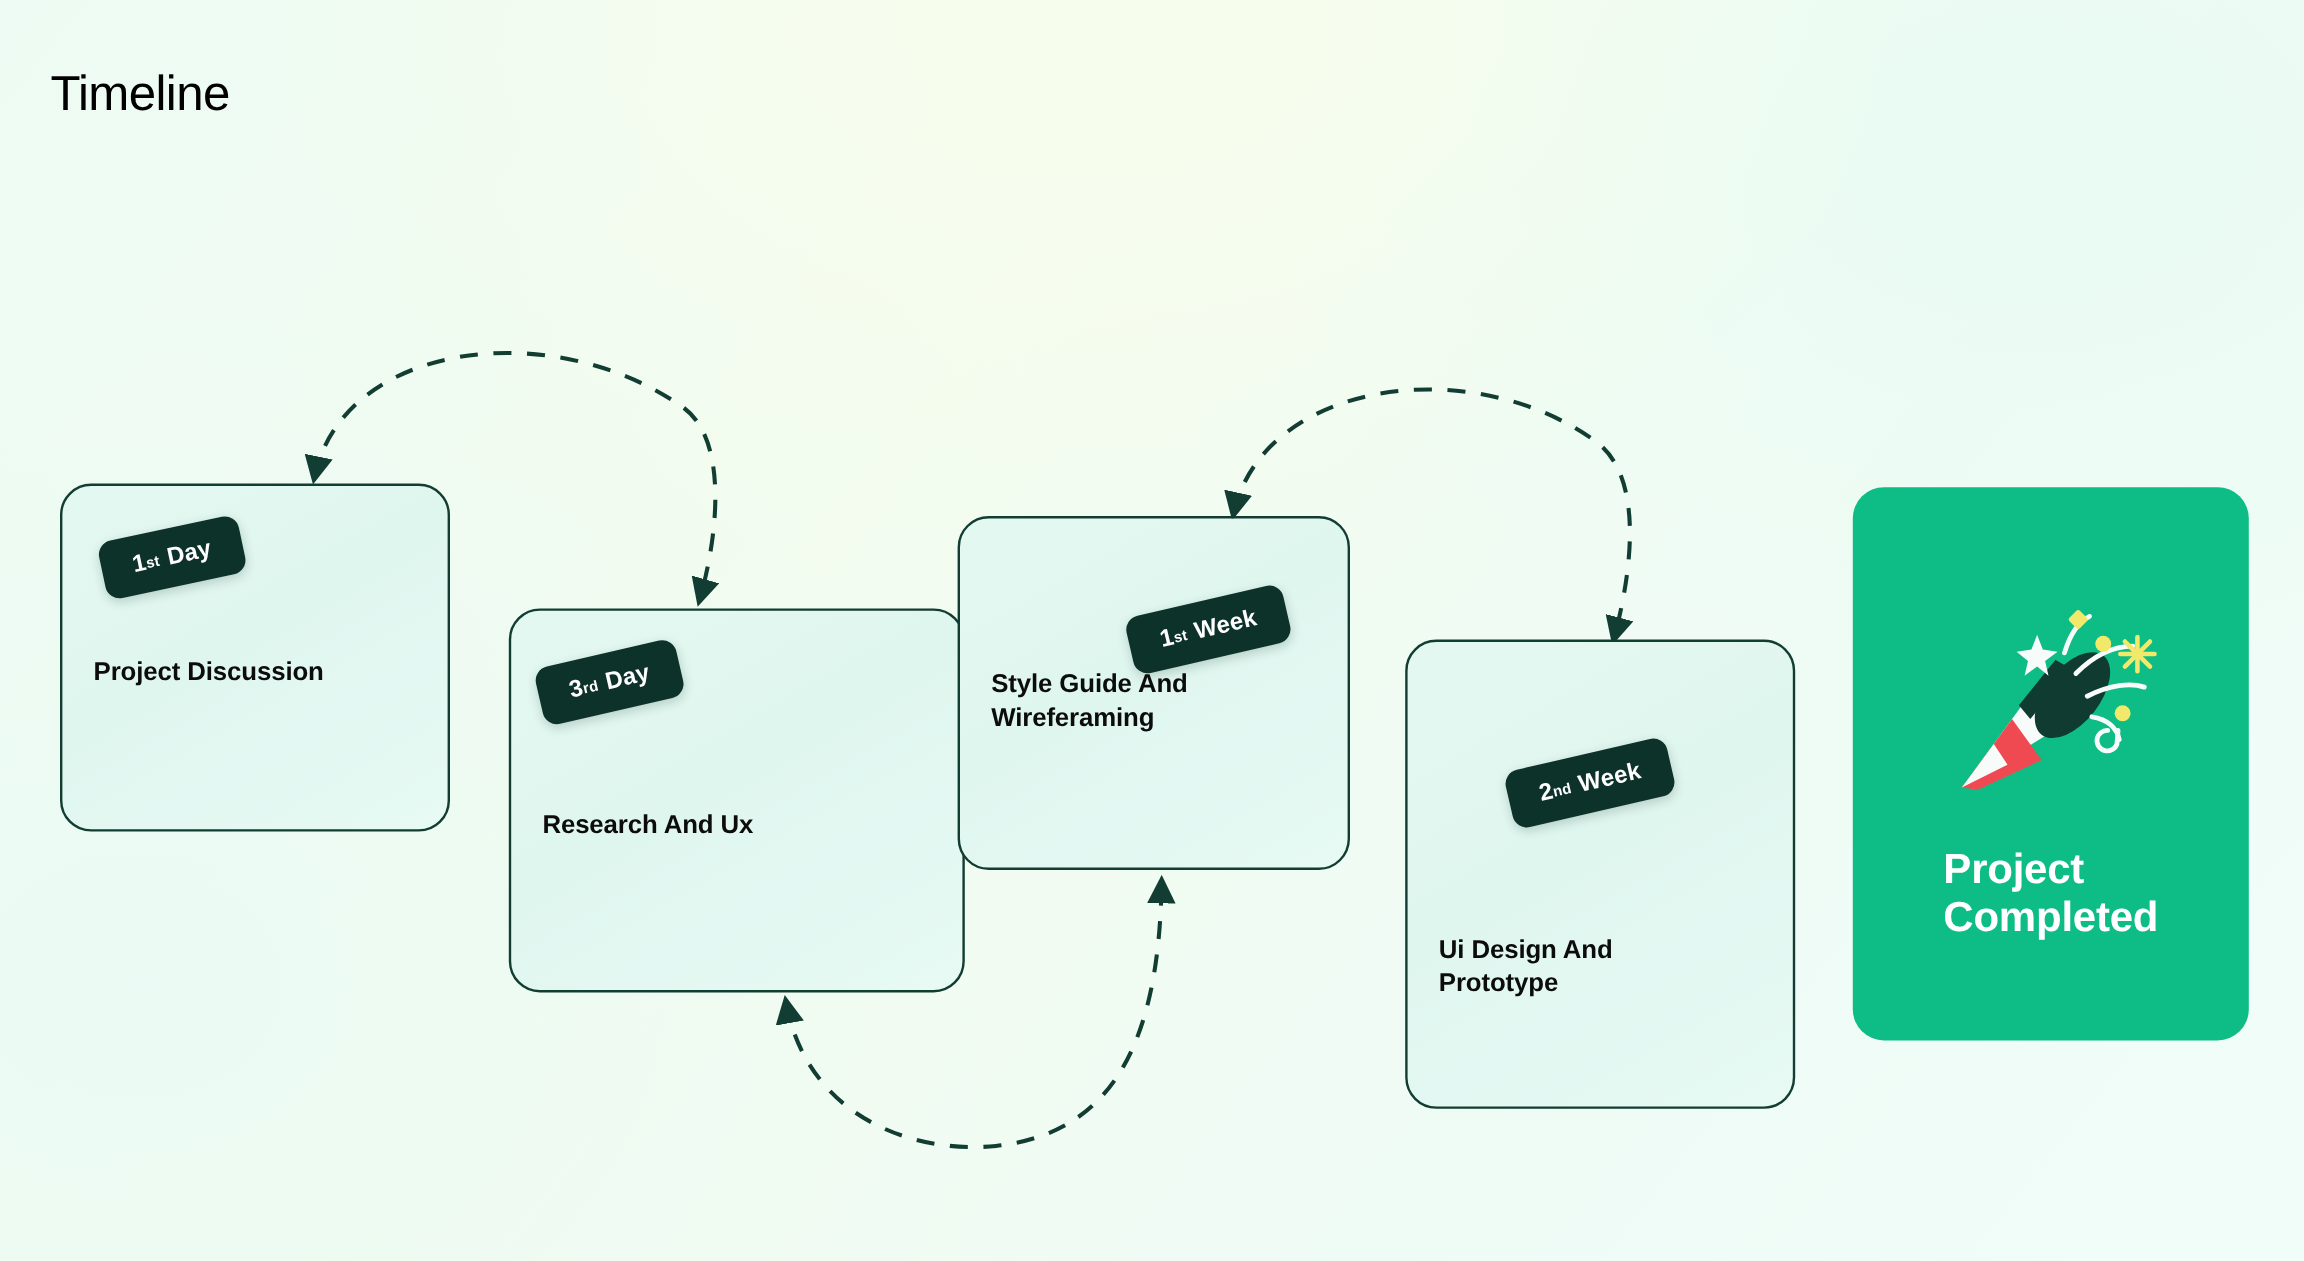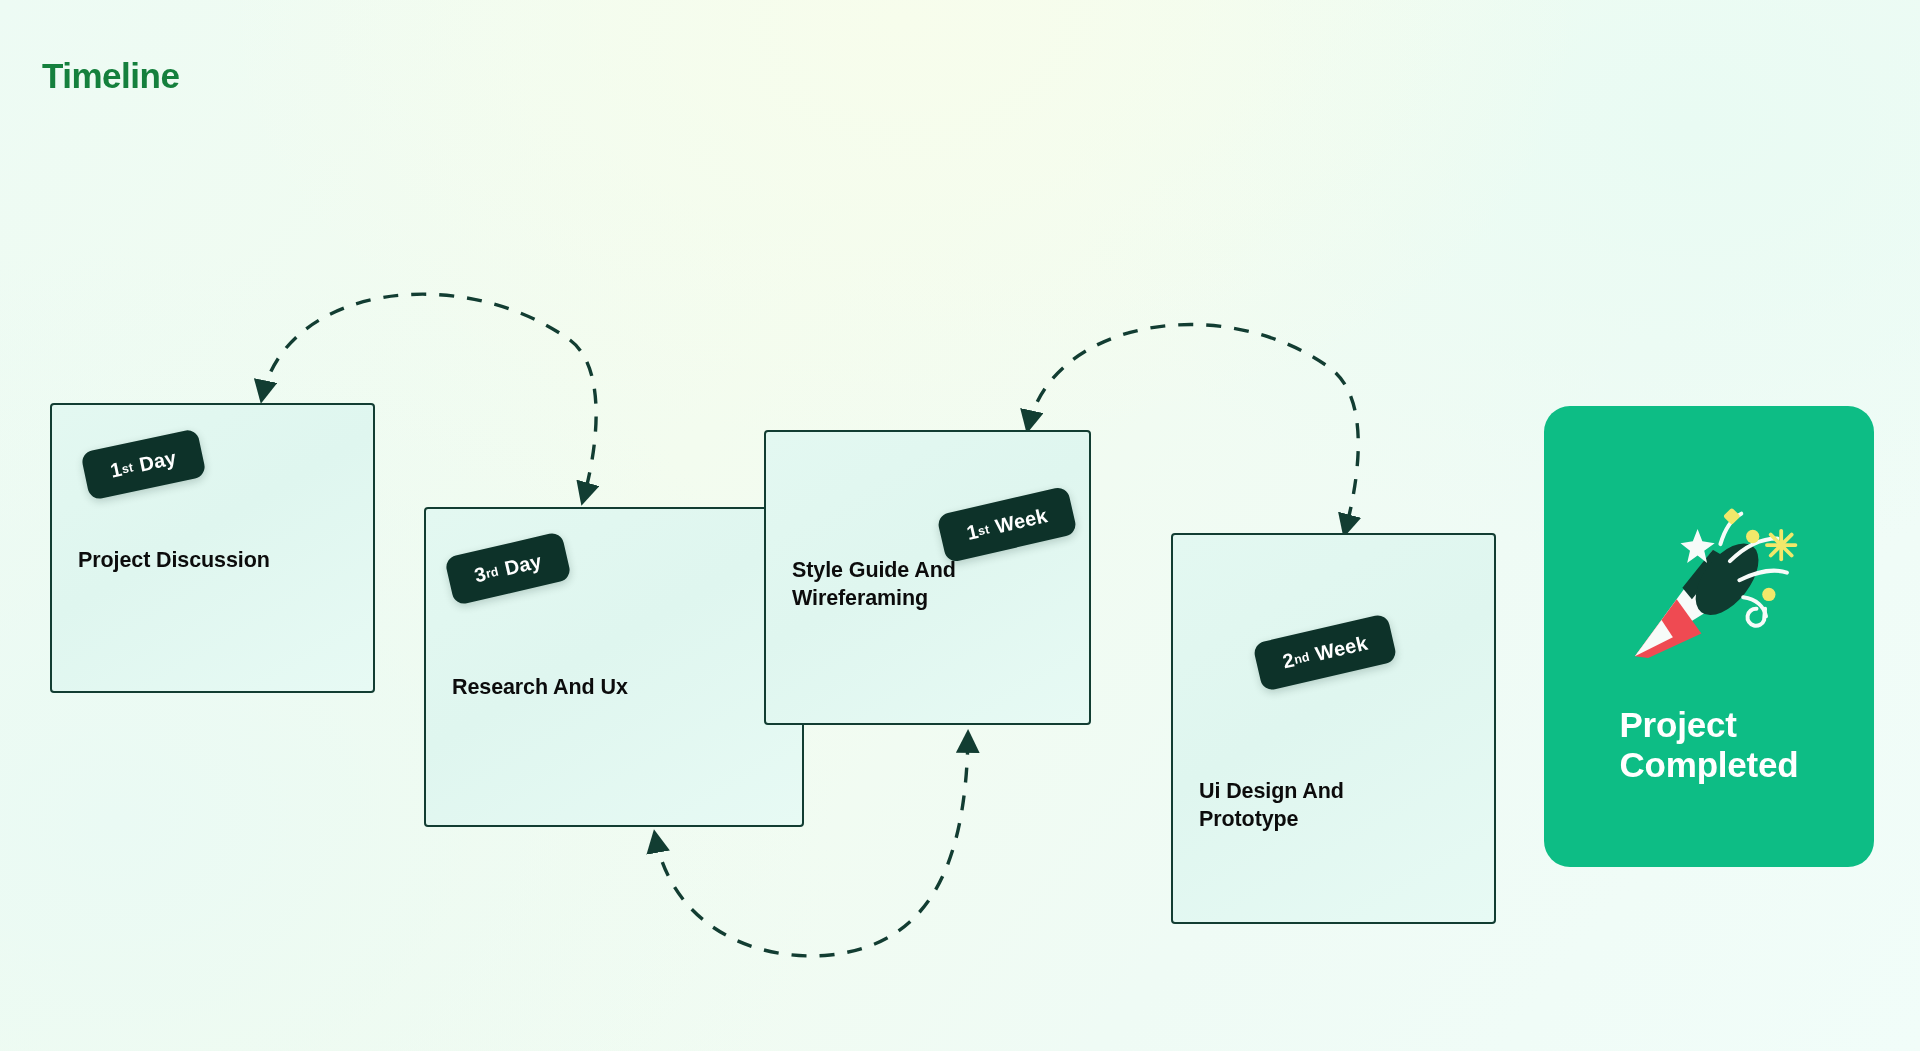--- a/index.html
+++ b/index.html
@@ -12,32 +12,32 @@
       radial-gradient(ellipse 1000px 800px at 6% 78%, #eafaf4 0%, rgba(234,250,244,0) 72%),
       linear-gradient(128deg, #edfbf4 0%, #f3fcef 38%, #effbf5 70%, #f1fdf9 100%);
     position:relative;
   }
 
   #stage { position:absolute; inset:0; }
 
   
   .page-title {
     position:absolute; left:42px; top:58px;
-    font-size:35px; font-weight:700; letter-spacing:-0.5px;
-    color:#15803d; line-height:1;
+    font-size:41px; font-weight:400; letter-spacing:-0.5px;
+    color:#000000; line-height:1;
   }
 
   
   #arcs { position:absolute; left:0; top:0; width:1920px; height:1051px; }
 
   
   .step-card {
     position:absolute;
     border:2px solid #123d32;
-    border-radius:4px;
+    border-radius:26px;
     background:linear-gradient(150deg,#e3f8f1 0%, #dff6ef 45%, #e7faf4 100%);
     overflow:hidden;
   }
   .card-label {
     position:absolute; left:26px; right:18px;
     font-size:21.5px; font-weight:600; color:#0c0c0c;
     line-height:1.28; letter-spacing:-0.1px;
     white-space:pre-line;
   }
 
@@ -99,21 +99,21 @@
     <span>1</span><sup>st</sup>&nbsp;<span>Day</span>
   </div>
 
   <div class="step-card" style="left:424px; top:507px; width:380px; height:320px;">
     <div class="card-label" style="top:165px;">Research And Ux</div>
   </div>
   <div class="badge" style="left:448px; top:544px; transform:rotate(-13deg);">
     <span>3</span><sup>rd</sup>&nbsp;<span>Day</span>
   </div>
 
-  <div class="step-card" style="left:764px; top:430px; width:327px; height:295px;">
+  <div class="step-card" style="left:798px; top:430px; width:327px; height:295px;">
     <div class="card-label" style="top:125px;">Style Guide And
 Wireferaming</div>
   </div>
   <div class="badge" style="left:940px; top:500px; transform:rotate(-13deg);">
     <span>1</span><sup>st</sup>&nbsp;<span>Week</span>
   </div>
 
   <div class="step-card" style="left:1171px; top:533px; width:325px; height:391px;">
     <div class="card-label" style="top:243px;">Ui Design And
 Prototype</div>

